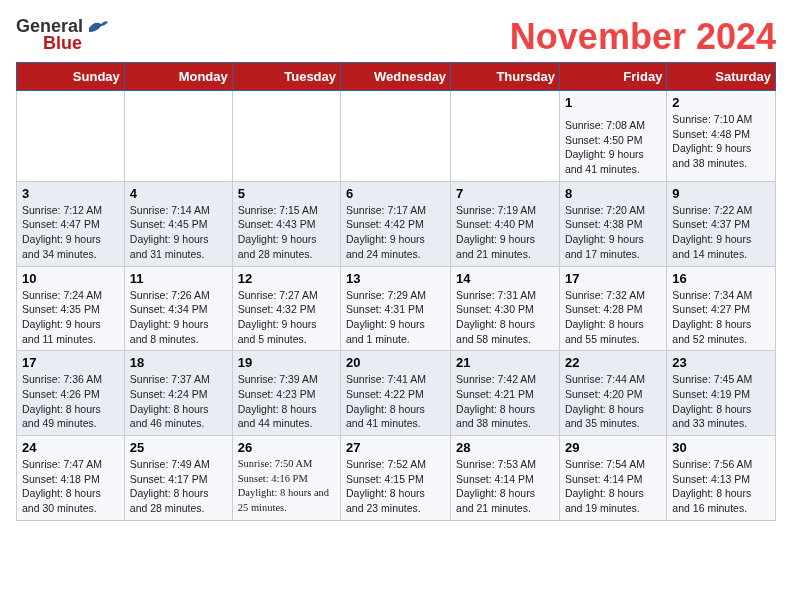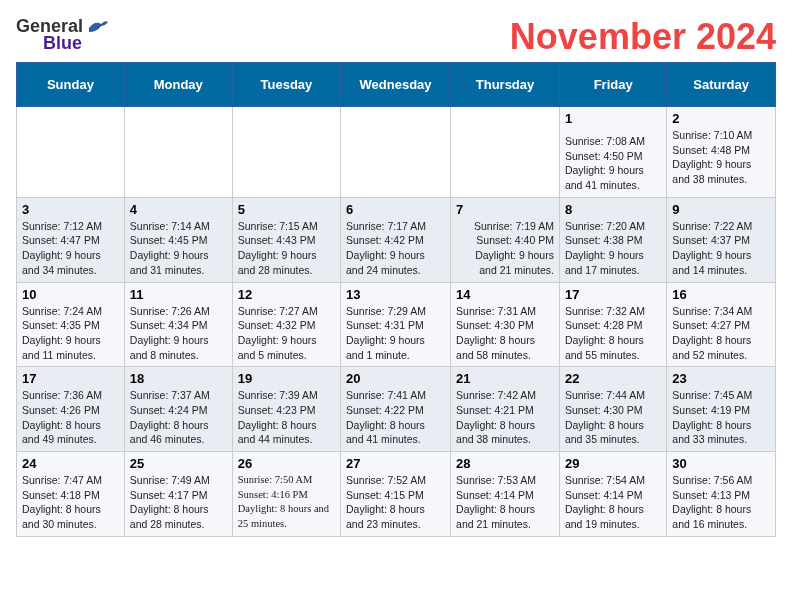--- a/index.html
+++ b/index.html
@@ -33,24 +33,24 @@
       font-size: 16px;
       color: #444;
       font-weight: bold;
     }
     .calendar {
       width: 100%;
       border-collapse: collapse;
       font-size: 11px;
     }
     .calendar thead tr th {
-      background-color: #0369a1;
+      background-color: #b91c1c;
       color: #fff;
-      padding: 14px 4px;
-      text-align: center;
+      padding: 6px 4px;
+      text-align: right;
       font-size: 13px;
       font-weight: bold;
       border: 1px solid #2c5f9e;
     }
     .calendar tbody tr td {
       border: 1px solid #ccc;
       vertical-align: top;
       padding: 4px 5px;
       width: 113px;
       min-height: 80px;
@@ -87,21 +87,21 @@
 
 <div class="header-area">
   <div class="logo">
     <div class="logo-wrap">
       <span style="font-size:18px;font-weight:bold;color:#333;">General</span>
       <svg width="22" height="18" viewBox="0 0 22 18" style="margin-left:2px;">
         <path d="M2,10 Q8,2 14,6 Q18,2 21,4 Q18,8 14,8 Q10,14 2,14 Z" fill="#2c5f9e"></path>
         <path d="M14,6 Q12,9 10,10" stroke="#1a3a6e" stroke-width="0.8" fill="none"></path>
       </svg>
     </div>
-    <span style="font-size:18px;font-weight:bold;color:#4c1d95;margin-top:-4px;">Blue</span>
+    <span style="font-size:18px;font-weight:bold;color:#b91c1c;margin-top:-4px;">Blue</span>
   </div>
   <div class="title-area">
     <div class="month-title">November 2024</div>
   </div>
 </div>
 
 <table class="calendar">
   <thead>
     <tr>
       <th>Sunday</th>
@@ -153,21 +153,21 @@
 Daylight: 9 hours and 28 minutes.</div>
         </td>
         <td>
           <span class="day-number">6</span>
           <div class="day-info" style="white-space: pre-line;">Sunrise: 7:17 AM
 Sunset: 4:42 PM
 Daylight: 9 hours and 24 minutes.</div>
         </td>
         <td>
           <span class="day-number">7</span>
-          <div class="day-info" style="white-space: pre-line; text-align: right;">Sunrise: 7:19 AM
+          <div class="day-info" style="white-space: pre-line;">Sunrise: 7:19 AM
 Sunset: 4:40 PM
 Daylight: 9 hours and 21 minutes.</div>
         </td>
         <td>
           <span class="day-number">8</span>
           <div class="day-info" style="white-space: pre-line;">Sunrise: 7:20 AM
 Sunset: 4:38 PM
 Daylight: 9 hours and 17 minutes.</div>
         </td>
         <td>
@@ -248,21 +248,21 @@
         </td>
         <td>
           <span class="day-number">21</span>
           <div class="day-info" style="white-space: pre-line;">Sunrise: 7:42 AM
 Sunset: 4:21 PM
 Daylight: 8 hours and 38 minutes.</div>
         </td>
         <td>
           <span class="day-number">22</span>
           <div class="day-info" style="white-space: pre-line;">Sunrise: 7:44 AM
-Sunset: 4:30 PM
+Sunset: 4:20 PM
 Daylight: 8 hours and 35 minutes.</div>
         </td>
         <td>
           <span class="day-number">23</span>
           <div class="day-info" style="white-space: pre-line;">Sunrise: 7:45 AM
 Sunset: 4:19 PM
 Daylight: 8 hours and 33 minutes.</div>
         </td>
       </tr>
       <tr>

